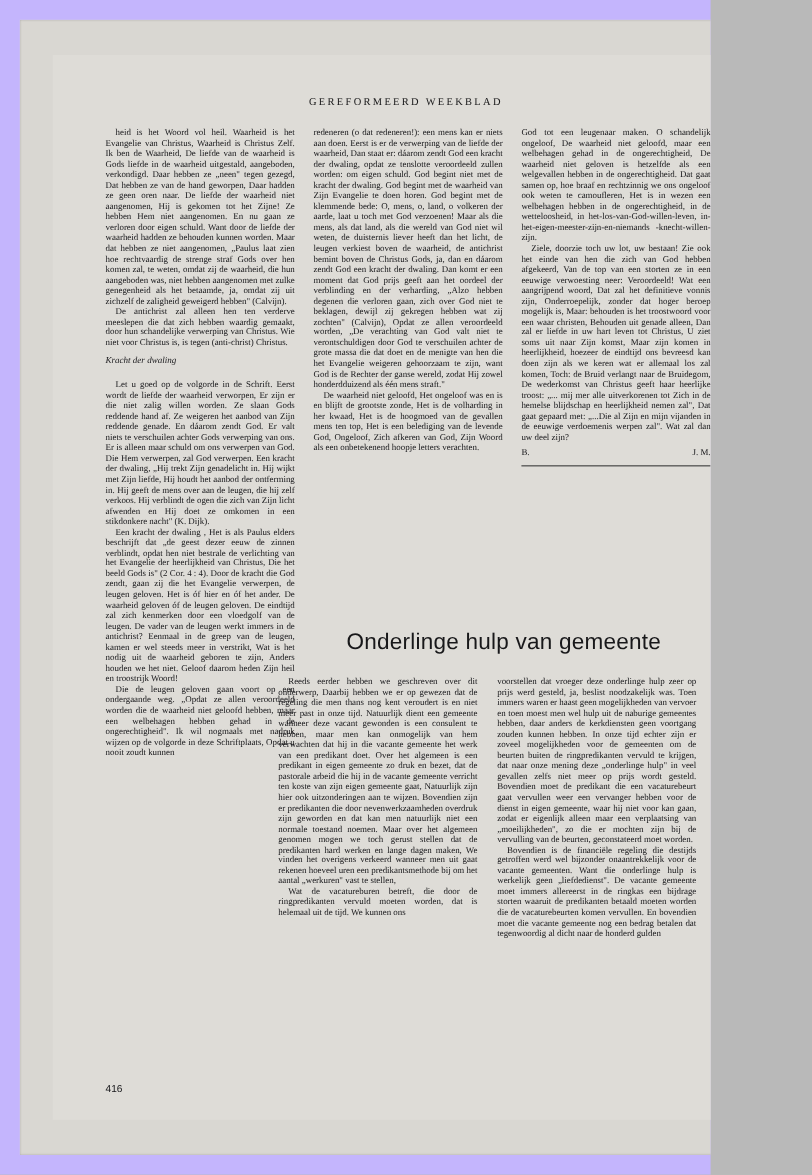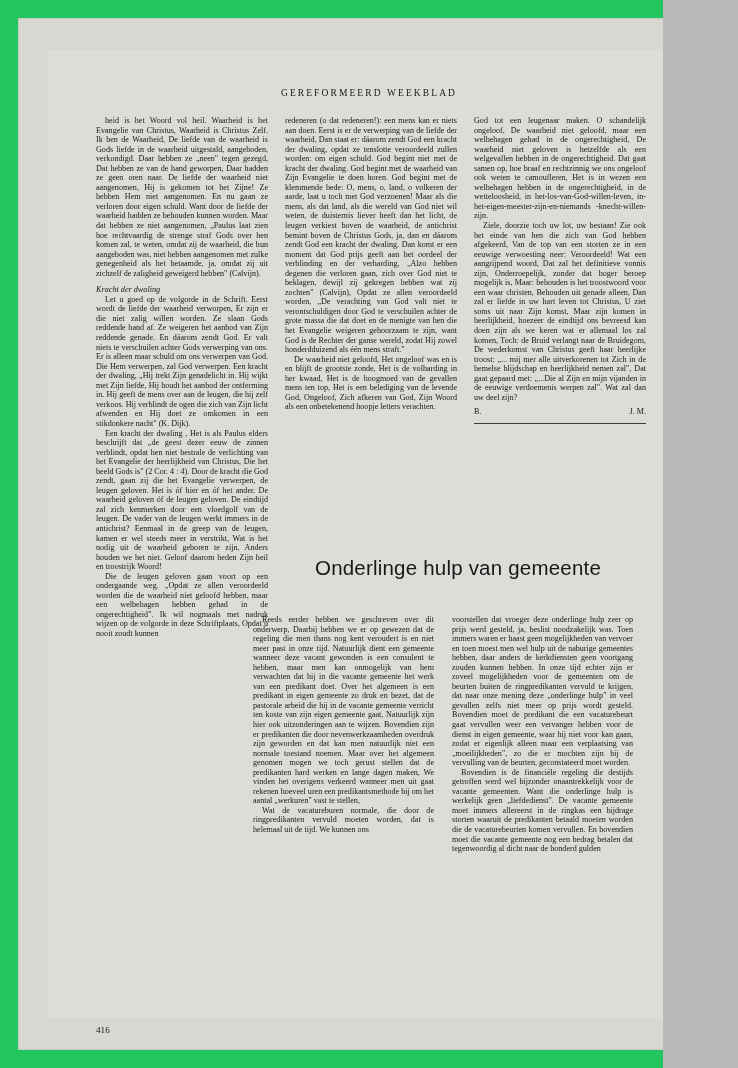--- a/index.html
+++ b/index.html
@@ -4,24 +4,23 @@
 <style>
   html, body {
     margin: 0;
     padding: 0;
     background: #b9b9b9;
   }
   .page {
     position: relative;
     width: 646px;
     height: 1068px;
-    background: #22c55e;
+    background: #c4b5fd;
     overflow: hidden;
     font-family: "Liberation Serif", serif;
-    padding-left: 17px;
   }
   .paper {
     position: absolute;
     left: 18px;
     top: 18px;
     width: 702px;
     height: 1032px;
     background: #d9d7d2;
     box-shadow: 0 0 2px rgba(0,0,0,0.25) inset;
   }
@@ -63,31 +62,31 @@
     color: #17171a;
     text-indent: 9px;
     -webkit-hyphens: auto;
     hyphens: auto;
   }
   p.noindent { text-index: 0; text-indent: 0; }
   p.sub {
     font-style: italic;
     text-indent: 0;
     margin-top: 7px;
-    margin-bottom: 0;
+    margin-bottom: 12px;
     font-size: 8.2px;
   }
   .art-title {
     font-family: "Liberation Sans", sans-serif;
     font-weight: 400;
     font-size: 20.5px;
     line-height: 24px;
     text-align: center;
     color: #18181a;
-    margin: 0;
+    margin: 16px;
     letter-spacing: 0.2px;
   }
   .sig-row {
     display: flex;
     justify-content: space-between;
     font-size: 8.1px;
     margin-top: 5px;
     color: #17171a;
   }
   .rule {
@@ -111,22 +110,21 @@
     gap: 17px;
     justify-content: space-between;
   }
   .lower-col { width: 181px; }
   .folio {
     position: absolute;
     left: 48px;
     top: 935px;
     font-size: 9.2px;
     color: #17171a;
-    font-family: Liberation Serif, serif;
-    margin-top: 40px;
+    font-family: Liberation Sans, sans-serif;
   }
   .tick {
     position: absolute;
     right: 22px;
     top: 24px;
     width: 14px;
     height: 1px;
     background: #8a8a86;
   }
 </style>
@@ -137,20 +135,21 @@
   <div class="paper">
     <div class="tick"></div>
     <div class="sheet">
 
       <div class="running-head">GEREFORMEERD WEEKBLAD</div>
 
       <div class="cols">
 
         <div class="col">
           <p>heid is het Woord vol heil. Waarheid is het Evangelie van Christus, Waarheid is Christus Zelf. Ik ben de Waarheid, De liefde van de waarheid is Gods liefde in de waarheid uitgestald, aangeboden, verkondigd. Daar hebben ze „neen" tegen gezegd, Dat hebben ze van de hand geworpen, Daar hadden ze geen oren naar. De liefde der waarheid niet aangenomen, Hij is gekomen tot het Zijne! Ze hebben Hem niet aangenomen. En nu gaan ze verloren door eigen schuld. Want door de liefde der waarheid hadden ze behouden kunnen worden. Maar dat hebben ze niet aangenomen, „Paulus laat zien hoe rechtvaardig de strenge straf Gods over hen komen zal, te weten, omdat zij de waarheid, die hun aangeboden was, niet hebben aangenomen met zulke genegenheid als het betaamde, ja, omdat zij uit zichzelf de zaligheid geweigerd hebben" (Calvijn).</p>
+          <p>De antichrist zal alleen hen ten verderve meeslepen die dat zich hebben waardig gemaakt, door hun schandelijke verwerping van Christus. Wie niet voor Christus is, is tegen (anti-christ) Christus.</p>
           <p class="sub">Kracht der dwaling</p>
           <p>Let u goed op de volgorde in de Schrift. Eerst wordt de liefde der waarheid verworpen, Er zijn er die niet zalig willen worden. Ze slaan Gods reddende hand af. Ze weigeren het aanbod van Zijn reddende genade. En dáarom zendt God. Er valt niets te verschuilen achter Gods verwerping van ons. Er is alleen maar schuld om ons verwerpen van God. Die Hem verwerpen, zal God verwerpen. Een kracht der dwaling, „Hij trekt Zijn genadelicht in. Hij wijkt met Zijn liefde, Hij houdt het aanbod der ontferming in. Hij geeft de mens over aan de leugen, die hij zelf verkoos. Hij verblindt de ogen die zich van Zijn licht afwenden en Hij doet ze omkomen in een stikdonkere nacht" (K. Dijk).</p>
           <p>Een kracht der dwaling , Het is als Paulus elders beschrijft dat „de geest dezer eeuw de zinnen verblindt, opdat hen niet bestrale de verlichting van het Evangelie der heerlijkheid van Christus, Die het beeld Gods is" (2 Cor. 4 : 4). Door de kracht die God zendt, gaan zij die het Evangelie verwerpen, de leugen geloven. Het is óf hier en óf het ander. De waarheid geloven óf de leugen geloven. De eindtijd zal zich kenmerken door een vloedgolf van de leugen. De vader van de leugen werkt immers in de antichrist? Eenmaal in de greep van de leugen, kamen er wel steeds meer in verstrikt, Wat is het nodig uit de waarheid geboren te zijn, Anders houden we het niet. Geloof daarom heden Zijn heil en troostrijk Woord!</p>
           <p>Die de leugen geloven gaan voort op een ondergaande weg. „Opdat ze allen veroordeeld worden die de waarheid niet geloofd hebben, maar een welbehagen hebben gehad in de ongerechtigheid". Ik wil nogmaals met nadruk wijzen op de volgorde in deze Schriftplaats, Opdat u nooit zoudt kunnen</p>
         </div>
 
         <div class="col">
           <p class="noindent">redeneren (o dat redeneren!): een mens kan er niets aan doen. Eerst is er de verwerping van de liefde der waarheid, Dan staat er: dáarom zendt God een kracht der dwaling, opdat ze tenslotte veroordeeld zullen worden: om eigen schuld. God begint niet met de kracht der dwaling. God begint met de waarheid van Zijn Evangelie te doen horen. God begint met de klemmende bede: O, mens, o, land, o volkeren der aarde, laat u toch met God verzoenen! Maar als die mens, als dat land, als die wereld van God niet wil weten, de duisternis liever heeft dan het licht, de leugen verkiest boven de waarheid, de antichrist bemint boven de Christus Gods, ja, dan en dáarom zendt God een kracht der dwaling. Dan komt er een moment dat God prijs geeft aan het oordeel der verblinding en der verharding, „Alzo hebben degenen die verloren gaan, zich over God niet te beklagen, dewijl zij gekregen hebben wat zij zochten" (Calvijn), Opdat ze allen veroordeeld worden, „De verachting van God valt niet te verontschuldigen door God te verschuilen achter de grote massa die dat doet en de menigte van hen die het Evangelie weigeren gehoorzaam te zijn, want God is de Rechter der ganse wereld, zodat Hij zowel honderdduizend als één mens straft."</p>
           <p>De waarheid niet geloofd, Het ongeloof was en is en blijft de grootste zonde, Het is de volharding in her kwaad, Het is de hoogmoed van de gevallen mens ten top, Het is een belediging van de levende God, Ongeloof, Zich afkeren van God, Zijn Woord als een onbetekenend hoopje letters verachten.</p>
         </div>
@@ -166,21 +165,21 @@
         </div>
       </div>
 
       <div class="two-col-span">
         <h1 class="art-title">Onderlinge hulp van gemeente</h1>
       </div>
 
       <div class="lower-cols">
         <div class="lower-col">
           <p>Reeds eerder hebben we geschreven over dit onderwerp, Daarbij hebben we er op gewezen dat de regeling die men thans nog kent veroudert is en niet meer past in onze tijd. Natuurlijk dient een gemeente wanneer deze vacant gewonden is een consulent te hebben, maar men kan onmogelijk van hem verwachten dat hij in die vacante gemeente het werk van een predikant doet. Over het algemeen is een predikant in eigen gemeente zo druk en bezet, dat de pastorale arbeid die hij in de vacante gemeente verricht ten koste van zijn eigen gemeente gaat, Natuurlijk zijn hier ook uitzonderingen aan te wijzen. Bovendien zijn er predikanten die door nevenwerkzaamheden overdruk zijn geworden en dat kan men natuurlijk niet een normale toestand noemen. Maar over het algemeen genomen mogen we toch gerust stellen dat de predikanten hard werken en lange dagen maken, We vinden het overigens verkeerd wanneer men uit gaat rekenen hoeveel uren een predikantsmethode bij om het aantal „werkuren" vast te stellen,</p>
-          <p>Wat de vacatureburen normale, die door de ringpredikanten vervuld moeten worden, dat is helemaal uit de tijd. We kunnen ons</p>
+          <p>Wat de vacatureburen betreft, die door de ringpredikanten vervuld moeten worden, dat is helemaal uit de tijd. We kunnen ons</p>
         </div>
         <div class="lower-col">
           <p class="noindent">voorstellen dat vroeger deze onderlinge hulp zeer op prijs werd gesteld, ja, beslist noodzakelijk was. Toen immers waren er haast geen mogelijkheden van vervoer en toen moest men wel hulp uit de naburige gemeentes hebben, daar anders de kerkdiensten geen voortgang zouden kunnen hebben. In onze tijd echter zijn er zoveel mogelijkheden voor de gemeenten om de beurten buiten de ringpredikanten vervuld te krijgen, dat naar onze mening deze „onderlinge hulp" in veel gevallen zelfs niet meer op prijs wordt gesteld. Bovendien moet de predikant die een vacaturebeurt gaat vervullen weer een vervanger hebben voor de dienst in eigen gemeente, waar hij niet voor kan gaan, zodat er eigenlijk alleen maar een verplaatsing van „moeilijkheden", zo die er mochten zijn bij de vervulling van de beurten, geconstateerd moet worden.</p>
           <p>Bovendien is de financiële regeling die destijds getroffen werd wel bijzonder onaantrekkelijk voor de vacante gemeenten. Want die onderlinge hulp is werkelijk geen „liefdedienst". De vacante gemeente moet immers allereerst in de ringkas een bijdrage storten waaruit de predikanten betaald moeten worden die de vacaturebeurten komen vervullen. En bovendien moet die vacante gemeente nog een bedrag betalen dat tegenwoordig al dicht naar de honderd gulden</p>
         </div>
       </div>
 
       <div class="folio">416</div>
 
     </div>

